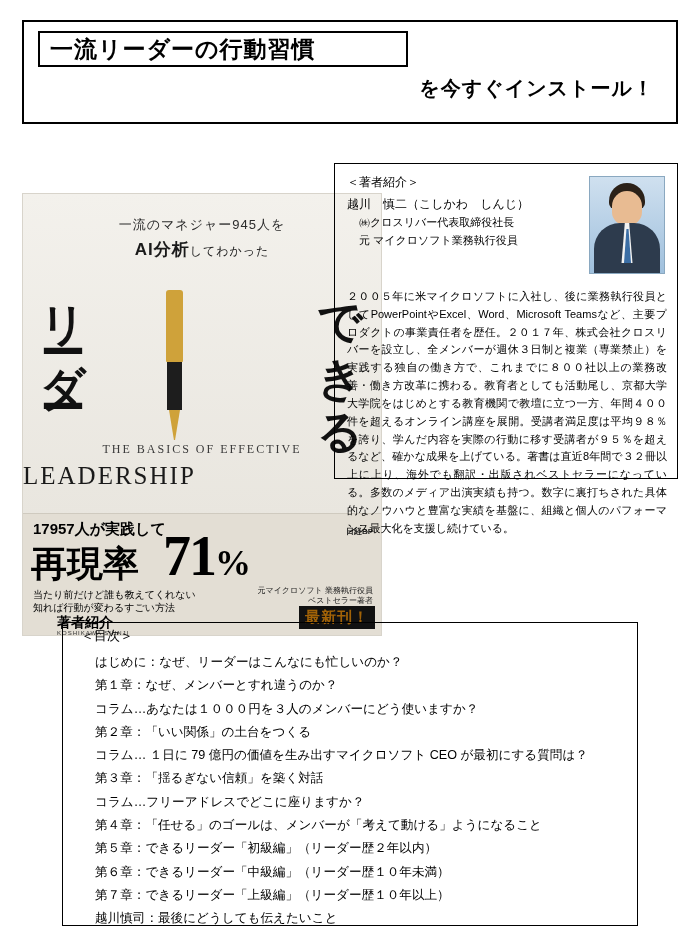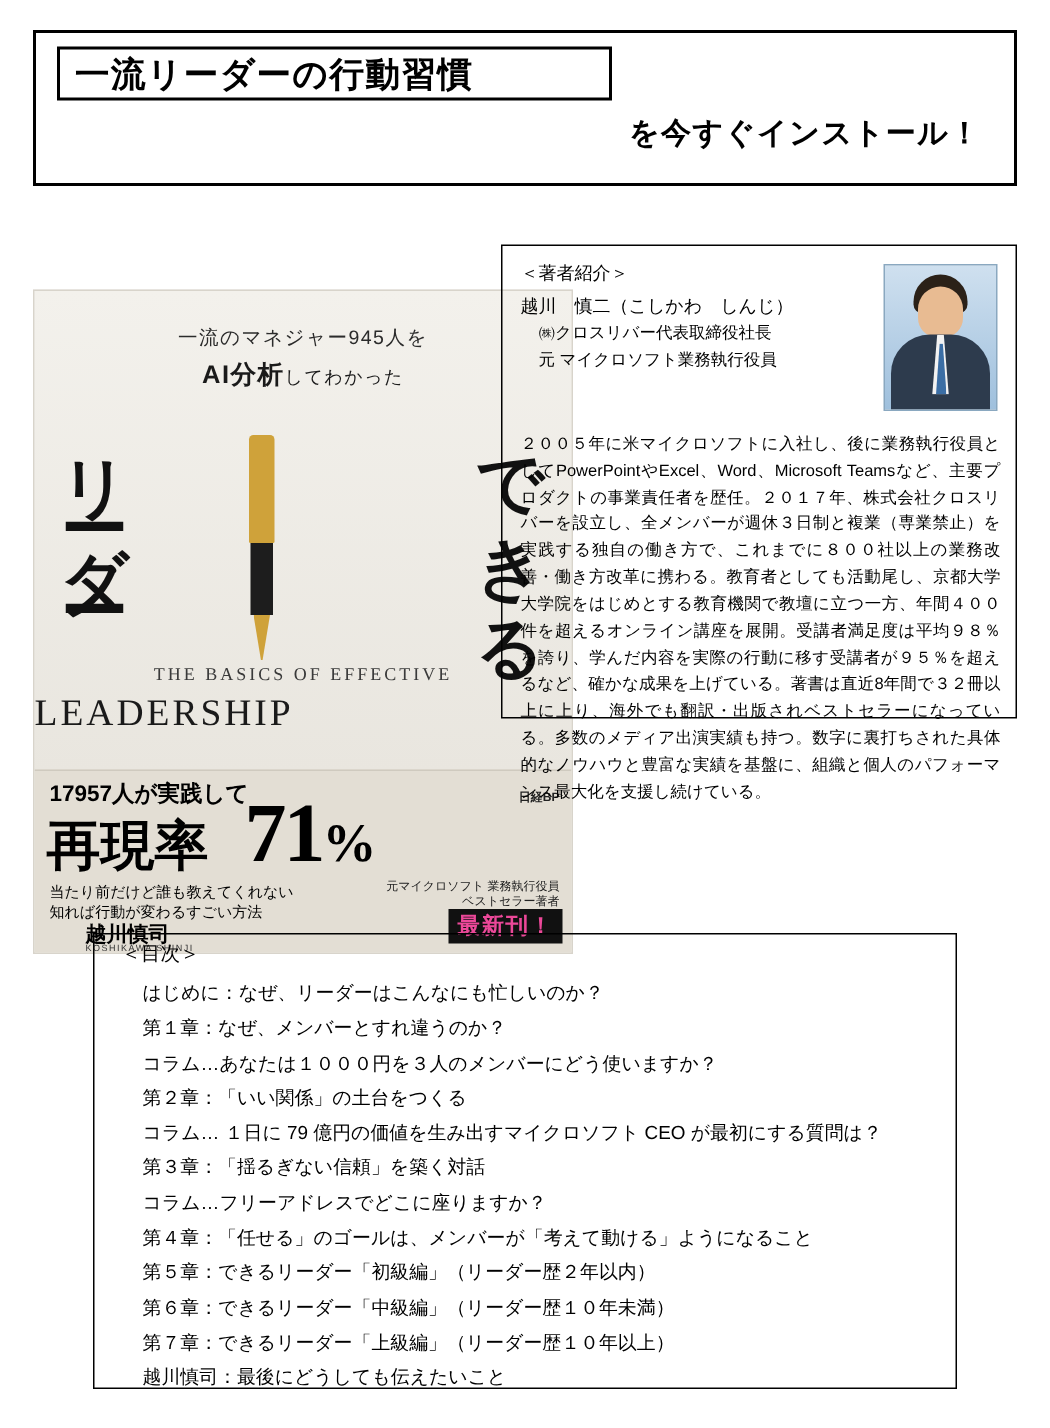--- a/index.html
+++ b/index.html
@@ -238,21 +238,21 @@
     text-align: right;
     font-size: 8px;
     line-height: 1.25;
     color: #222;
   }
   .band-newest {
     position: absolute;
     right: 6px;
     bottom: 6px;
     background: #111;
-    color: #ec4899;
+    color: #a16207;
     font-size: 15px;
     font-weight: bold;
     padding: 2px 6px;
     letter-spacing: 1px;
   }
 
   
   .author-box {
     position: absolute;
     left: 334px;
@@ -384,21 +384,21 @@
     <div class="cover-eng1">THE BASICS OF EFFECTIVE</div>
     <div class="cover-eng2">LEADERSHIP</div>
   </div>
   <div class="cover-band">
     <div class="band-top-line">17957人が実践して</div>
     <div class="band-big">再現率</div>
     <div class="band-num"><span>71</span><span class="pct">%</span></div>
     <div class="band-nikkei">日経BP</div>
     <div class="band-sub1">当たり前だけど誰も教えてくれない</div>
     <div class="band-sub2">知れば行動が変わるすごい方法</div>
-    <div class="band-author">越川慎司</div>
+    <div class="band-author">著者紹介</div>
     <div class="band-author-en">KOSHIKAWA SHINJI</div>
     <div class="band-right-small">元マイクロソフト 業務執行役員
 ベストセラー著者</div>
     <div class="band-newest">最新刊！</div>
   </div>
 </div>
 
 <div class="author-box">
   <div class="author-head-label">＜著者紹介＞</div>
   <div class="author-name">越川　慎二（こしかわ　しんじ）</div>

